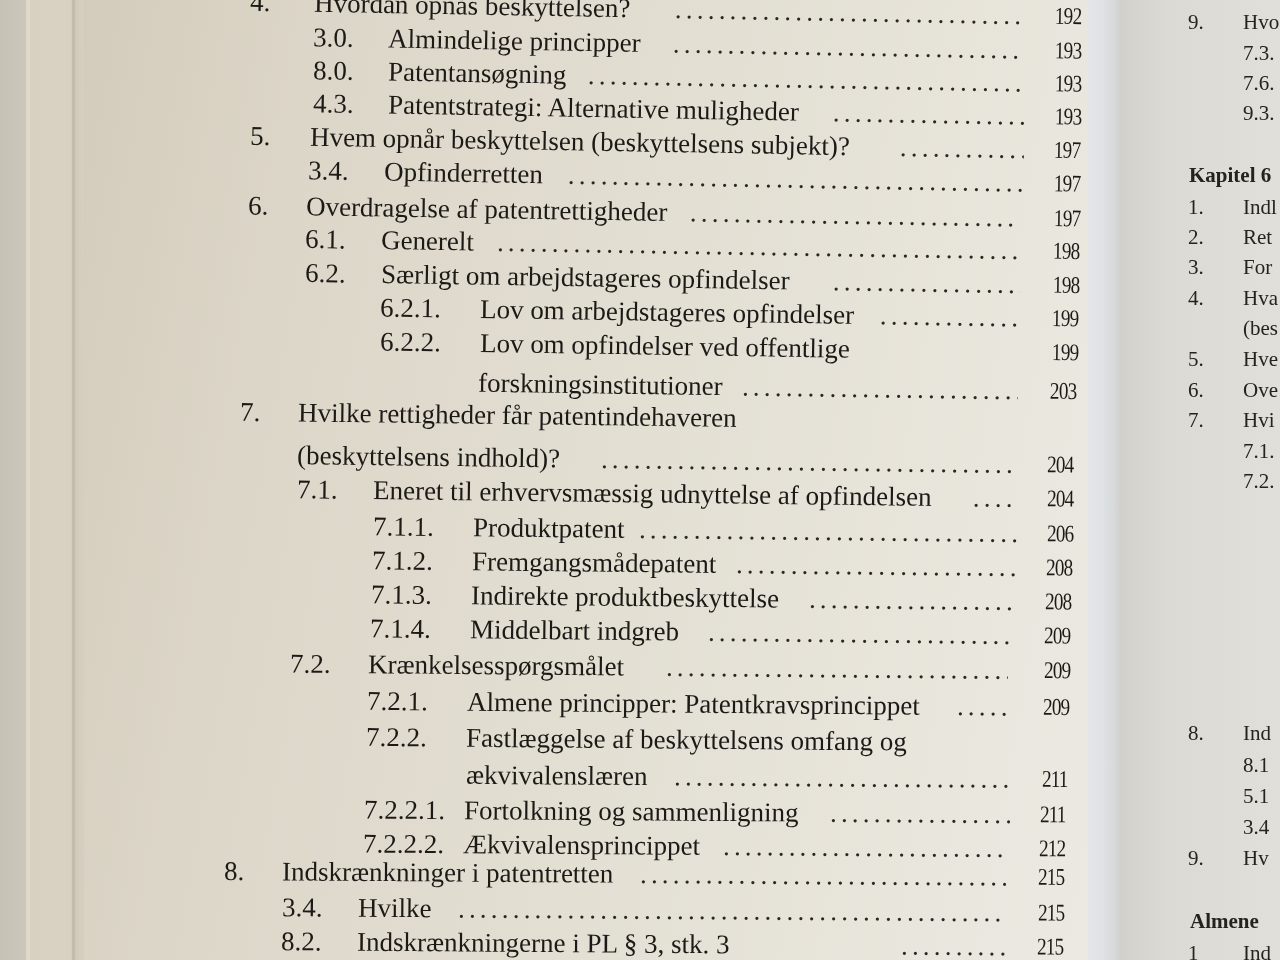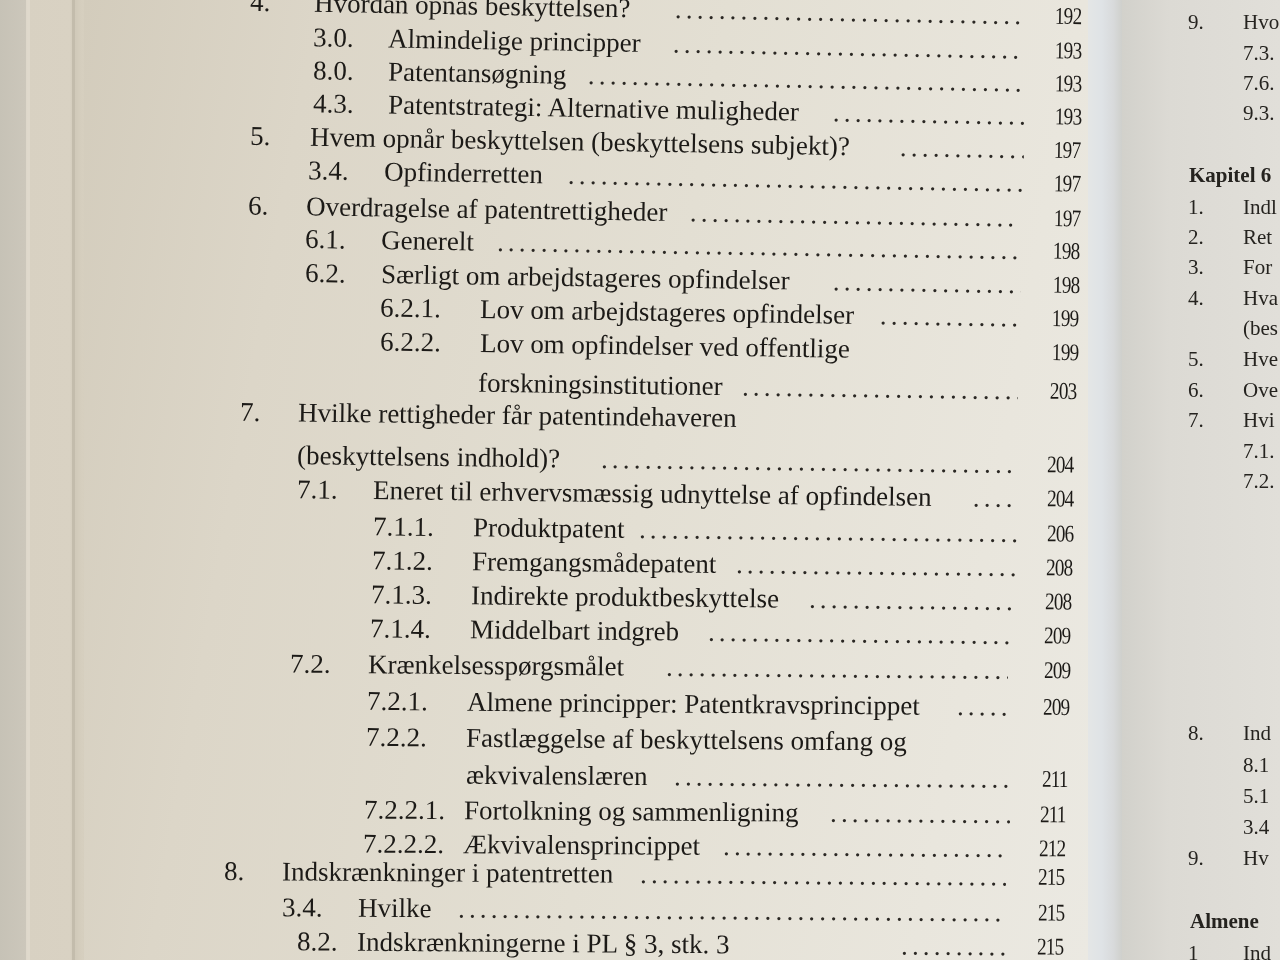--- a/index.html
+++ b/index.html
@@ -244,21 +244,21 @@
     </div>
 
     <div class="row" style="left:282px;top:893px;width:800px;transform:rotate(0.4deg);">
       <span class="num" style="left:0">3.4.</span>
       <span class="title" style="left:76px">Hvilke</span>
       <span class="dots" style="left:176px;width:548px">................................................................................................</span>
       <span class="page" style="left:756px">215</span>
     </div>
 
     <div class="row" style="left:281px;top:927px;width:800px;transform:rotate(0.4deg);">
-      <span class="num" style="left:16px">8.2.</span>
+      <span class="num" style="left:0">8.2.</span>
       <span class="title" style="left:76px">Indskrænkningerne i PL § 3, stk. 3</span>
       <span class="dots" style="left:620px;width:104px">................................................................................................</span>
       <span class="page" style="left:756px">215</span>
     </div>
   </div>
 
   <div class="right-toc">
     <div class="rrow" style="left:1188px;top:7px;">
       <span class="rnum">9.</span>
       <span class="rtxt">Hvo</span>

